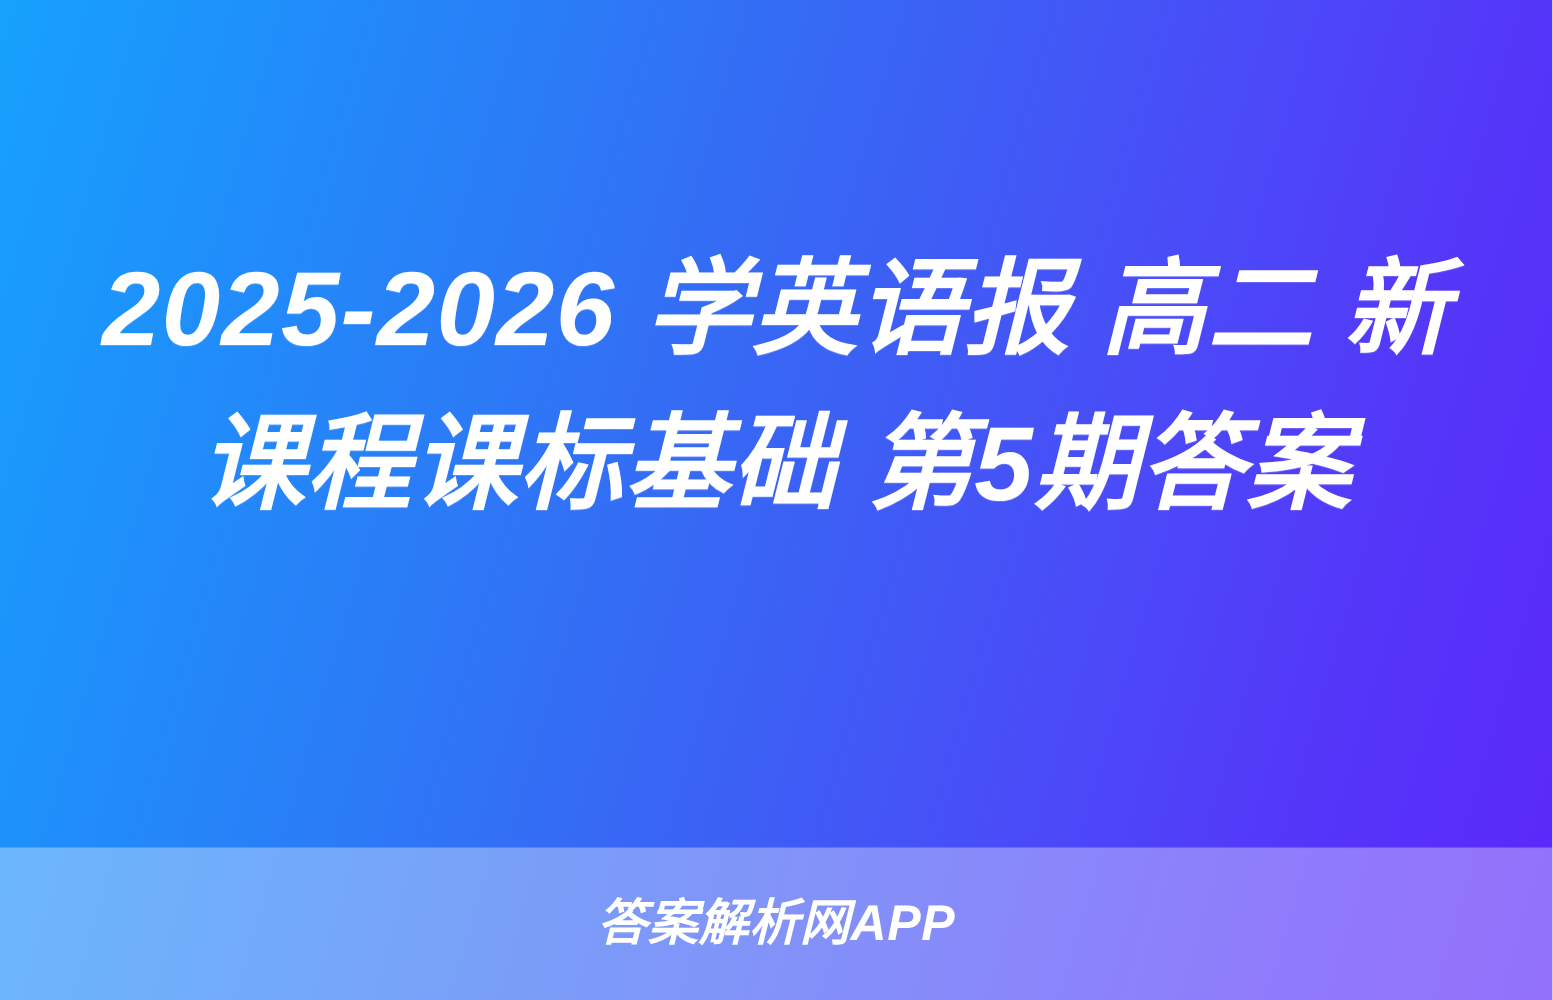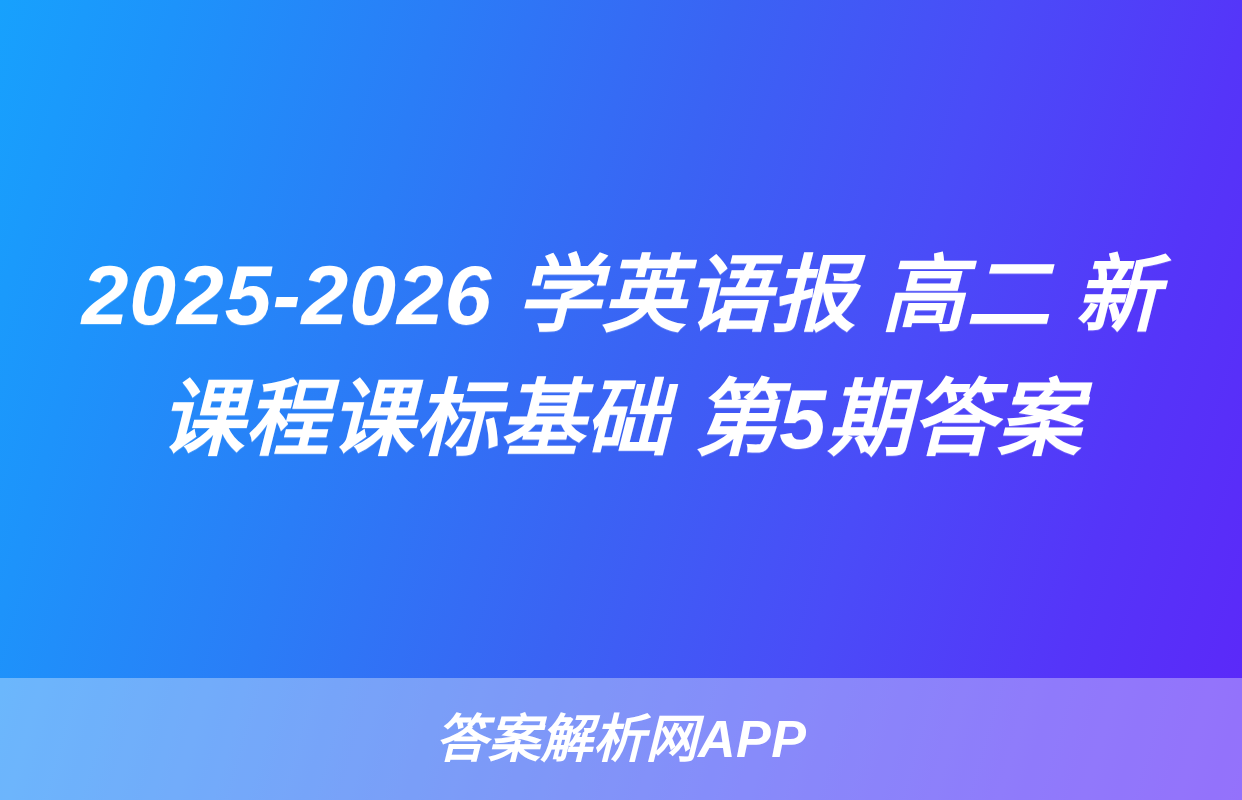--- a/index.html
+++ b/index.html
@@ -34,21 +34,20 @@
     left: 0;
     right: 0;
     top: 0;
     height: 678px;
     display: flex;
     flex-direction: column;
     align-items: center;
     justify-content: center;
     box-sizing: border-box;
     padding: 0 72px 60px 72px;
-    margin-top: 48px;
   }
 
   .title-text {
     margin: 0;
     color: #ffffff;
     font-size: 84px;
     line-height: 1.48;
     font-weight: 700;
     font-style: italic;
     text-align: center;
@@ -67,21 +66,21 @@
     height: 122px;
     background: rgba(255, 255, 255, 0.345);
     display: flex;
     align-items: center;
     justify-content: center;
   }
 
   .watermark-text {
     margin: 0;
     color: #ffffff;
-    font-size: 52px;
+    font-size: 40px;
     font-weight: 700;
     font-style: italic;
     letter-spacing: 0.5px;
     line-height: 1;
     text-align: center;
     white-space: nowrap;
   }
 </style>
 </head>
 <body>

